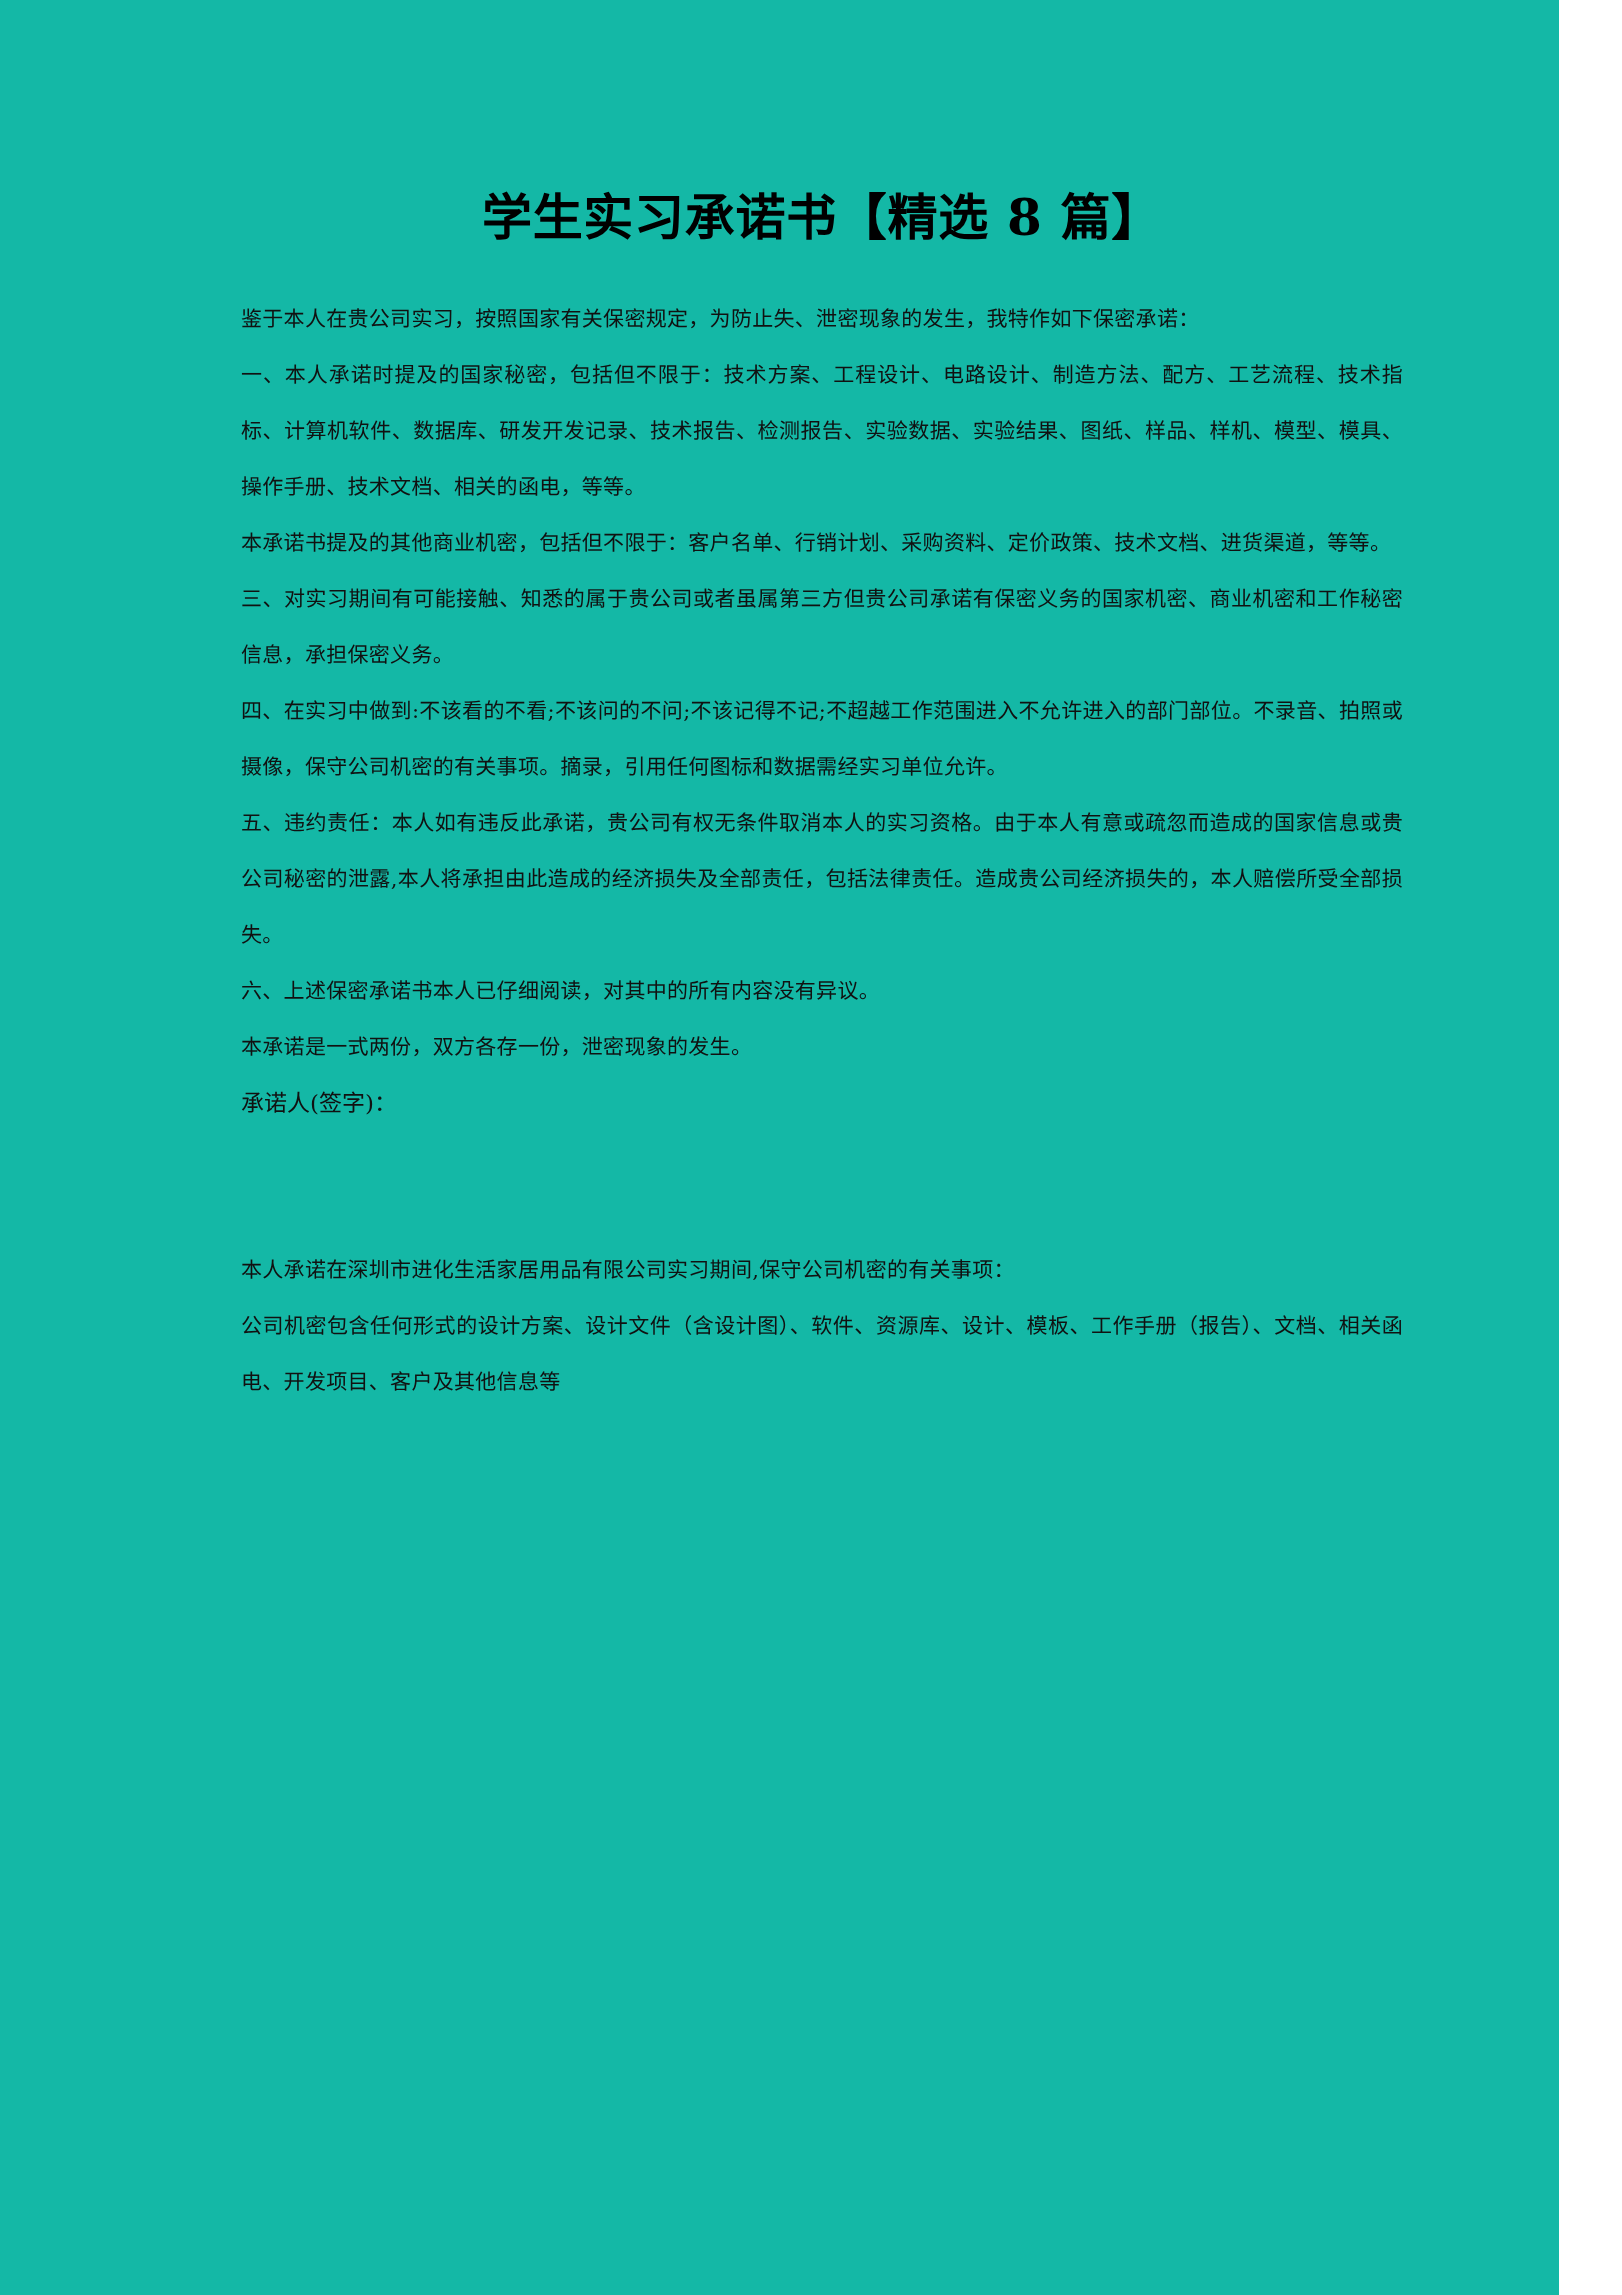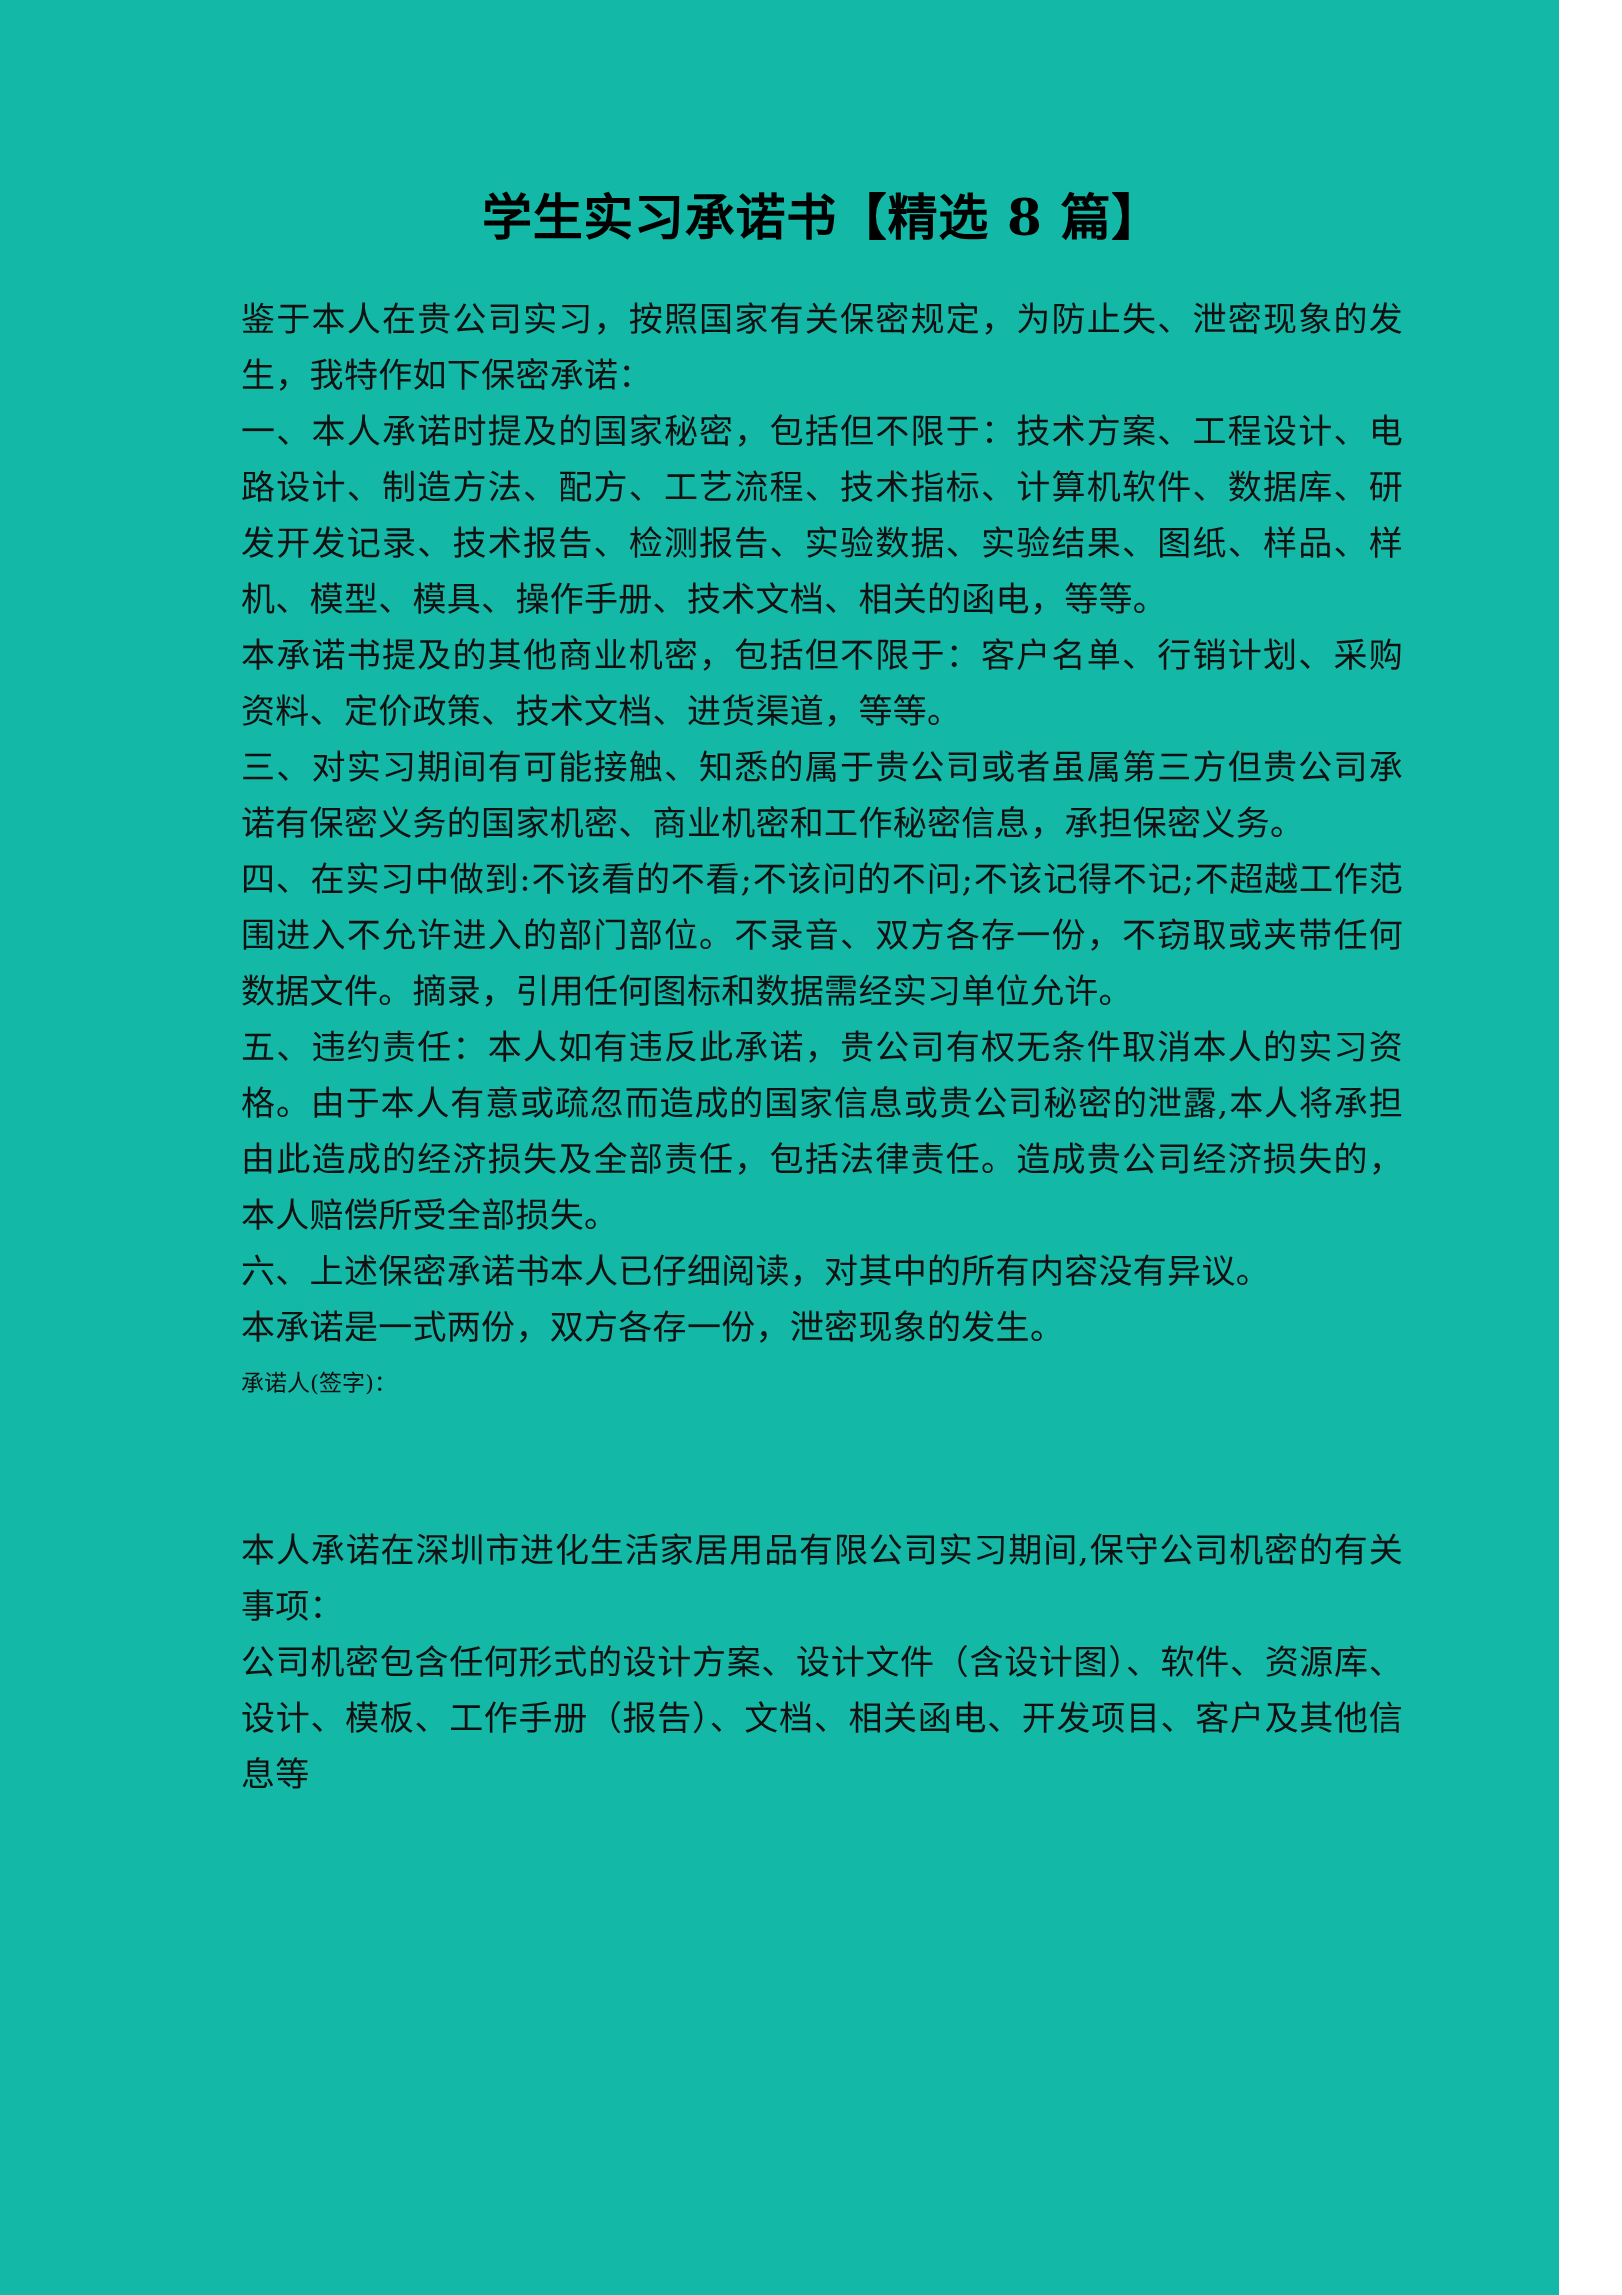--- a/index.html
+++ b/index.html
@@ -34,21 +34,21 @@
     margin: 0;
     padding-top: 187px;
     padding-bottom: 0;
     color: #000000;
     white-space: pre;
   }
   .body-block {
     margin-top: 41px;
   }
   .para {
-    font-size: 34px;
+    font-size: 21px;
     line-height: 56px;
     text-align: justify;
     text-justify: inter-character;
     margin: 0;
     color: #111111;
     word-break: break-all;
     letter-spacing: 0.3px;
   }
   .sig-line {
     font-size: 23px;
@@ -73,21 +73,21 @@
 
       <p class="para">鉴于本人在贵公司实习，按照国家有关保密规定，为防止失、泄密现象的发生，我特作如下保密承诺：</p>
 
       <p class="para">一、本人承诺时提及的国家秘密，包括但不限于：技术方案、工程设计、电路设计、制造方法、配方、工艺流程、技术指标、计算机软件、数据库、研发开发记录、技术报告、检测报告、实验数据、实验结果、图纸、样品、样机、模型、模具、操作手册、技术文档、相关的函电，等等。</p>
 
       <p class="para">本承诺书提及的其他商业机密，包括但不限于：客户名单、行销计划、采购资料、定价政策、技术文档、进货渠道，等等。</p>
 
 
       <p class="para">三、对实习期间有可能接触、知悉的属于贵公司或者虽属第三方但贵公司承诺有保密义务的国家机密、商业机密和工作秘密信息，承担保密义务。</p>
 
-      <p class="para">四、在实习中做到:不该看的不看;不该问的不问;不该记得不记;不超越工作范围进入不允许进入的部门部位。不录音、双方各存一份，不窃取或夹带任何数据文件。摘录，引用任何图标和数据需经实习单位允许。</p>
+      <p class="para">四、在实习中做到:不该看的不看;不该问的不问;不该记得不记;不超越工作范围进入不允许进入的部门部位。不录音、拍照或摄像，保守公司机密的有关事项。摘录，引用任何图标和数据需经实习单位允许。</p>
 
       <p class="para">五、违约责任：本人如有违反此承诺，贵公司有权无条件取消本人的实习资格。由于本人有意或疏忽而造成的国家信息或贵公司秘密的泄露,本人将承担由此造成的经济损失及全部责任，包括法律责任。造成贵公司经济损失的，本人赔偿所受全部损失。</p>
 
       <p class="para">六、上述保密承诺书本人已仔细阅读，对其中的所有内容没有异议。</p>
 
       <p class="para">本承诺是一式两份，双方各存一份，泄密现象的发生。</p>
 
       <p class="sig-line">承诺人(签字)：</p>
 
       <div class="blank-line-double"></div>

